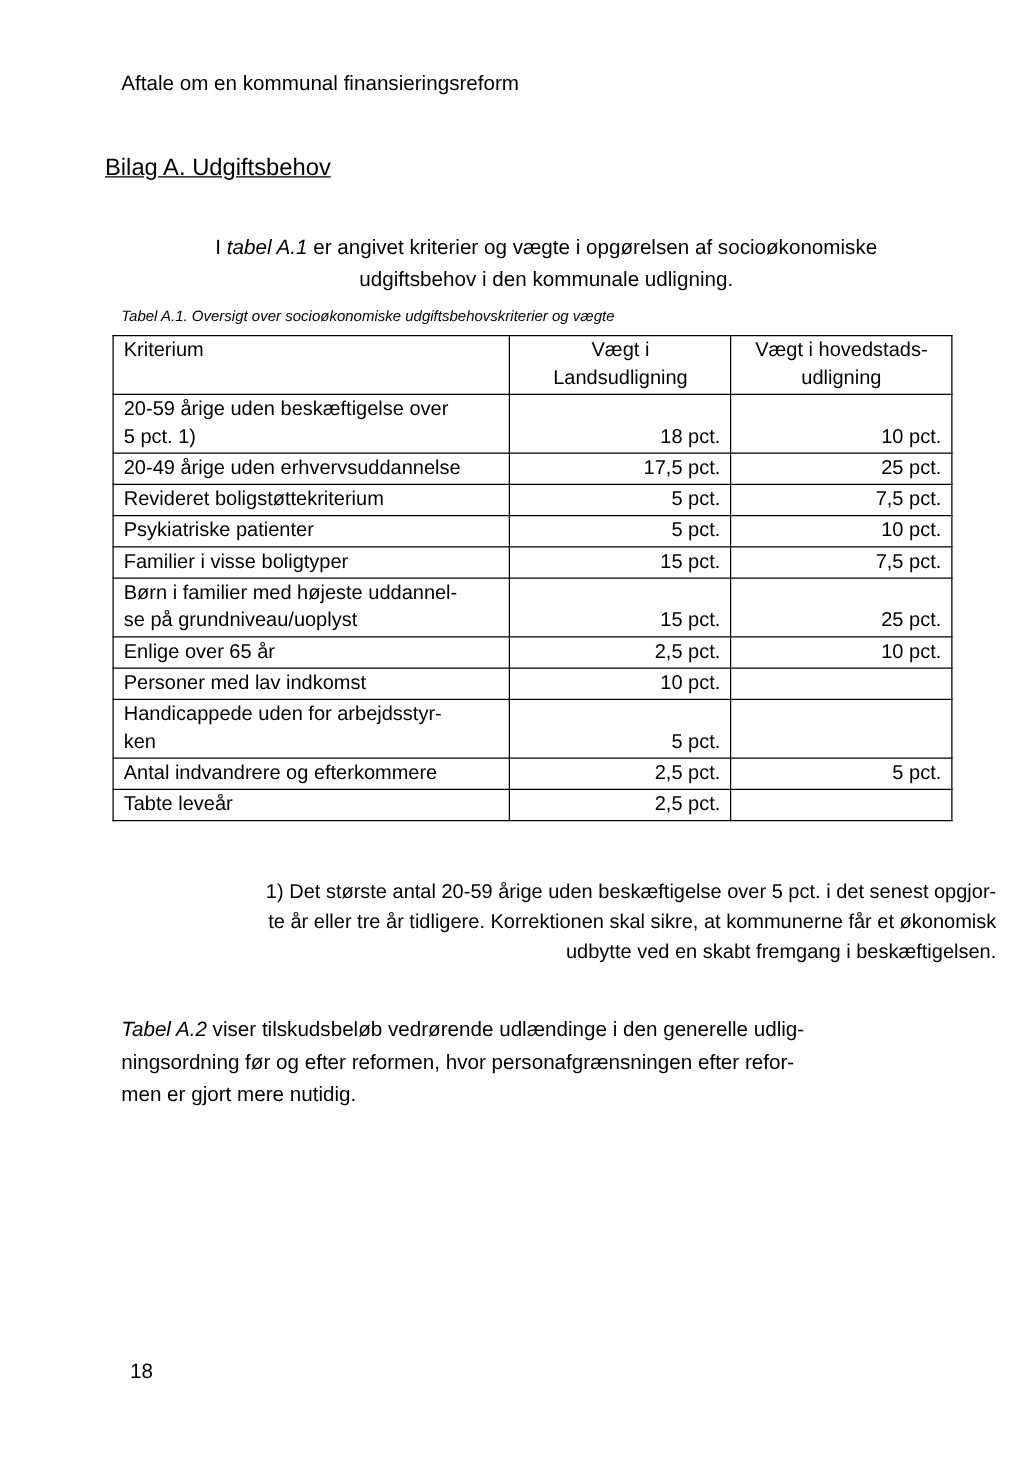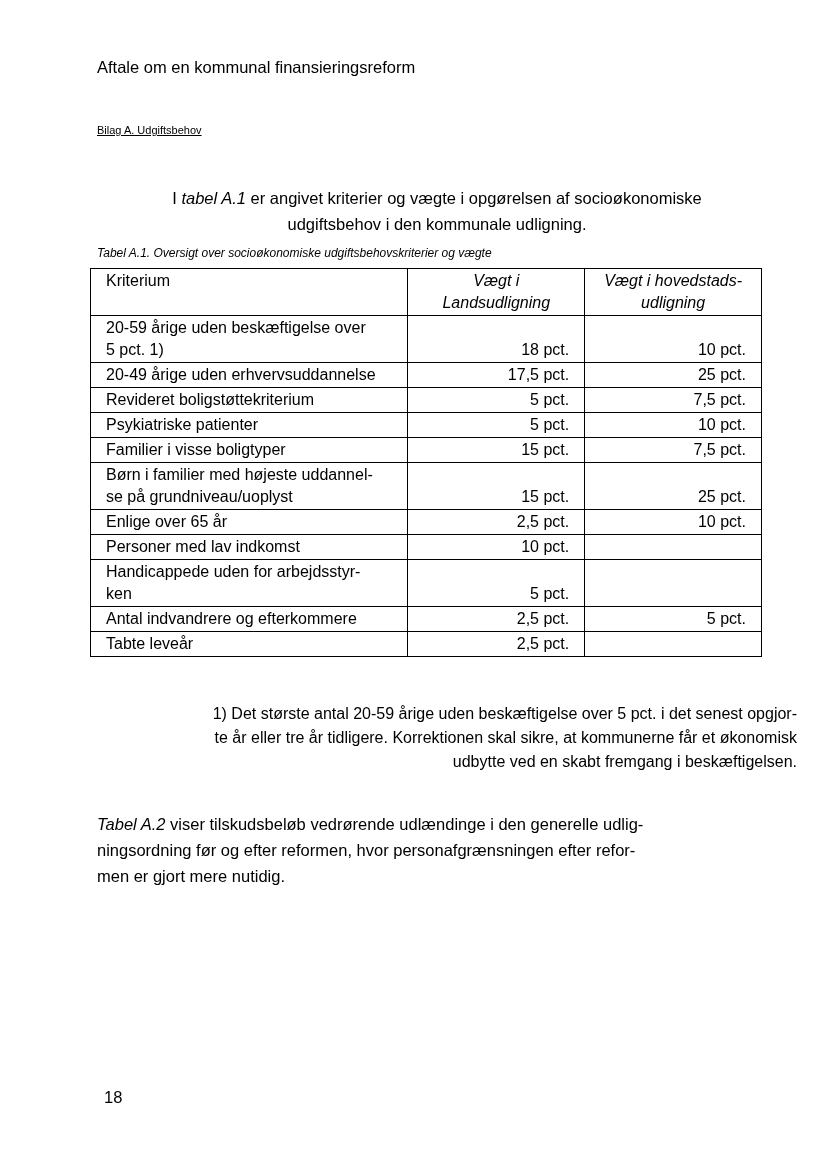--- a/index.html
+++ b/index.html
@@ -9,22 +9,22 @@
     font-family:"Liberation Sans", sans-serif;
     color:#000000;
   }
   .page { position:relative; width:818px; height:1169px; overflow:hidden; background:#fff; }
 
   .doc-header {
     position:absolute; left:97px; top:58px;
     font-size:16.5px;
   }
   .section-heading {
-    position:absolute; left:97px; top:124px;
-    font-size:11px;
+    position:absolute; left:84px; top:124px;
+    font-size:19px;
     text-decoration:underline;
   }
   .intro {
     position:absolute; left:97px; top:168px; width:680px;
     font-size:16.5px; line-height:26px;text-align:center;
   }
   .intro .flow { white-space:pre-line; }
   .ref-italic { font-style:italic; }
 
   .table-caption {
@@ -36,27 +36,27 @@
     position:absolute; left:90px; top:268px;
     width:672px;
     border-collapse:collapse;
     font-size:16px;
   }
   .data-table col.c-criterion { width:318px; }
   .data-table col.c-land      { width:177px; }
   .data-table col.c-capital   { width:177px; }
   .data-table th, .data-table td {
     border:1px solid #000;
-    padding:1px 15px;
+    padding:1px 8px;
     line-height:22px;
     font-weight:normal;
     white-space:pre-line;
   }
   .data-table th.h-criterion { text-align:left; vertical-align:top; }
-  .data-table th.h-value     { text-align:center; vertical-align:top;font-style:italic; }
+  .data-table th.h-value     { text-align:center; vertical-align:top; }
   .data-table td.criterion   { text-align:left; vertical-align:top; }
   .data-table td.value       { text-align:right; vertical-align:bottom; }
 
   .footnote {
     position:absolute; left:97px; top:702px; width:700px;
     font-size:16px; line-height:24px;
     white-space:pre-line;
     text-align:right;
   }
   .closing {

